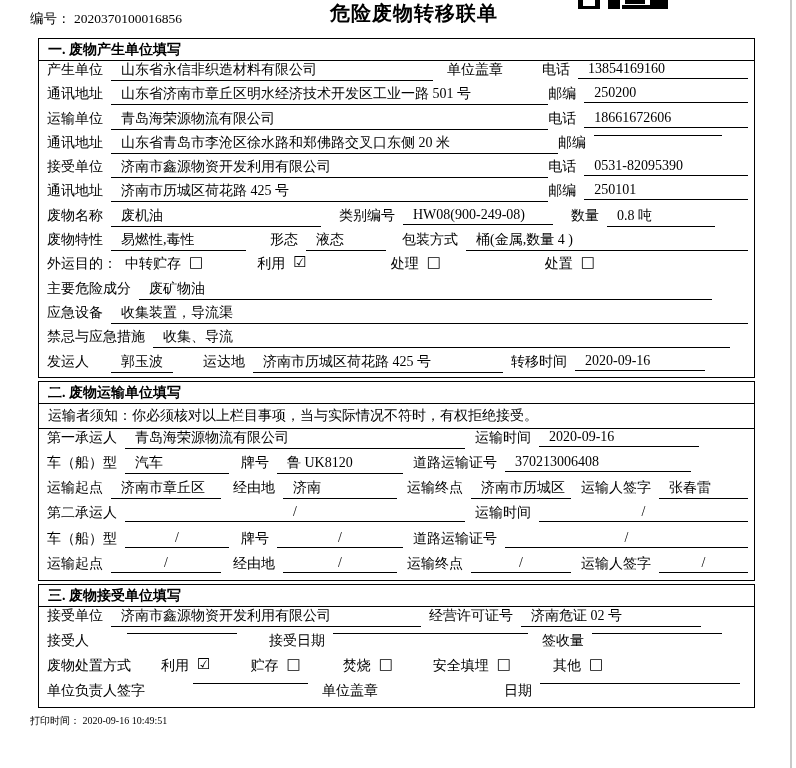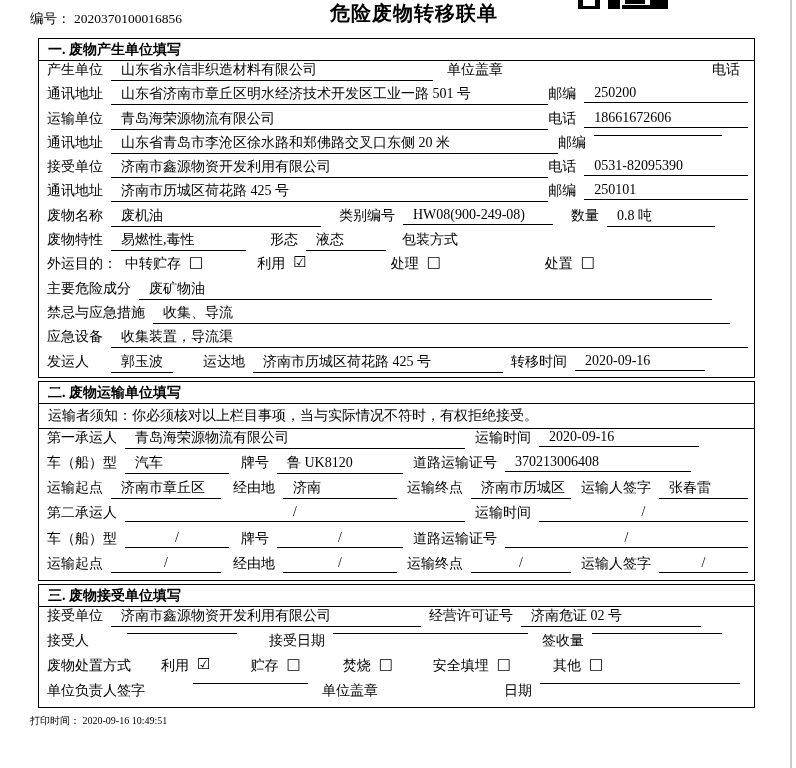--- a/index.html
+++ b/index.html
@@ -64,20 +64,21 @@
 
     <div class="sec s1">
       <div class="sec-title">一. 废物产生单位填写</div>
 
       <div class="row">
         <span class="lab">产生单位</span>
         <span class="u" style="width:322px">山东省永信非织造材料有限公司</span>
         <span class="lab" style="margin-left:14px">单位盖章</span>
         <span class="g"></span>
         <span class="lab">电话</span>
+        <span class="u" style="width:170px">13854169160</span>
       </div>
 
       <div class="row">
         <span class="lab">通讯地址</span>
         <span class="u" style="width:455px">山东省济南市章丘区明水经济技术开发区工业一路 501 号</span>
         <span class="g"></span>
         <span class="lab">邮编</span>
         <span class="u" style="width:170px">250200</span>
       </div>
 
@@ -121,47 +122,48 @@
         <span class="lab" style="margin-left:18px">数量</span>
         <span class="u" style="width:108px">0.8 吨</span>
       </div>
 
       <div class="row">
         <span class="lab">废物特性</span>
         <span class="u" style="width:135px">易燃性,毒性</span>
         <span class="lab" style="margin-left:24px">形态</span>
         <span class="u" style="width:80px">液态</span>
         <span class="lab" style="margin-left:16px">包装方式</span>
+        <span class="ug">桶(金属,数量  4 )</span>
       </div>
 
       <div class="row">
         <span class="lab">外运目的：</span>
         <span class="lab" style="margin-right:0">中转贮存</span>
         <span class="cb">□</span>
         <span class="lab" style="margin-left:54px;margin-right:0">利用</span>
         <span class="cb">☑</span>
         <span class="lab" style="margin-left:84px;margin-right:0">处理</span>
         <span class="cb">□</span>
         <span class="lab" style="margin-left:104px;margin-right:0">处置</span>
         <span class="cb">□</span>
       </div>
 
       <div class="row">
         <span class="lab">主要危险成分</span>
         <span class="ug" style="margin-right:36px">废矿物油</span>
       </div>
 
       <div class="row">
+        <span class="lab">应急设备</span>
+        <span class="ug">收集装置，导流渠</span>
+      </div>
+
+      <div class="row">
         <span class="lab">禁忌与应急措施</span>
         <span class="ug" style="margin-right:18px">收集、导流</span>
-      </div>
-
-      <div class="row">
-        <span class="lab">应急设备</span>
-        <span class="ug">收集装置，导流渠</span>
       </div>
 
       <div class="row">
         <span class="lab">发运人</span>
         <span class="u" style="width:62px;margin-left:14px">郭玉波</span>
         <span class="lab" style="margin-left:30px">运达地</span>
         <span class="u" style="width:250px">济南市历城区荷花路 425 号</span>
         <span class="lab" style="margin-left:8px">转移时间</span>
         <span class="u" style="width:130px">2020-09-16</span>
       </div>

